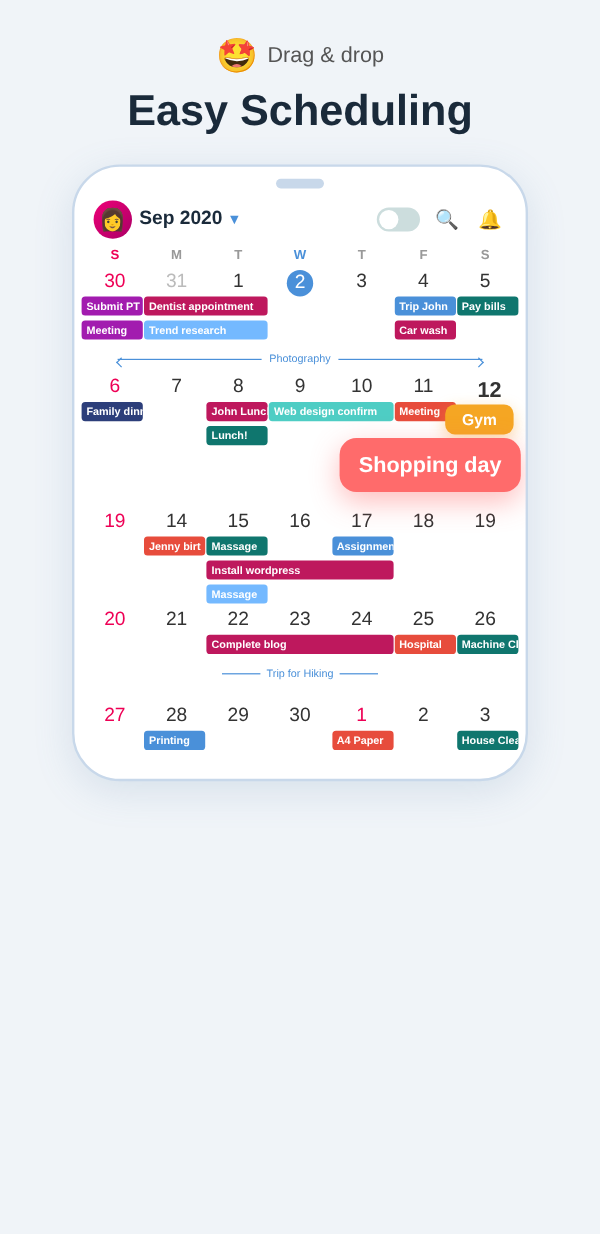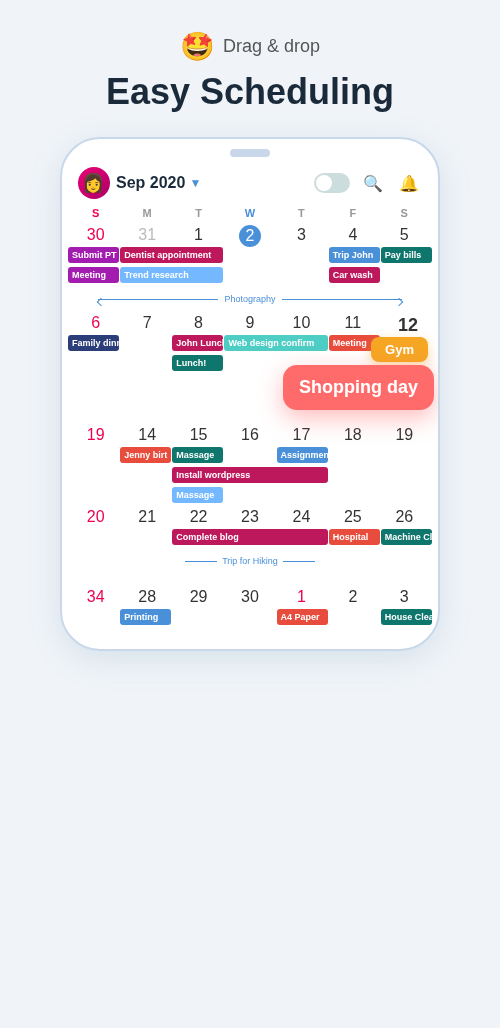--- a/index.html
+++ b/index.html
@@ -315,21 +315,21 @@
     </div>
 
     <div style="padding:4px 10px;margin-bottom:14px;display:flex;flex-direction:column;align-items:center;">
       <div style="display:flex;align-items:center;justify-content:center;position:relative;height:16px;width:130px;">
         <div style="position:absolute;left:0;right:0;height:1px;background:#4a90d9;top:50%;"></div>
         <span style="background:#fff;padding:0 5px;font-size:9px;color:#4a90d9;position:relative;z-index:1;">Trip for Hiking</span>
       </div>
     </div>
 
     <div style="display:grid;grid-template-columns:repeat(7,1fr);padding:0 8px;margin-bottom:2px;">
-      <div class="day-num sunday">34</div>
+      <div class="day-num sunday">27</div>
       <div class="day-num">28</div>
       <div class="day-num">29</div>
       <div class="day-num">30</div>
       <div class="day-num sunday">1</div>
       <div class="day-num">2</div>
       <div class="day-num">3</div>
     </div>
 
     <div style="padding:0 6px;">
       <div style="display:grid;grid-template-columns:repeat(7,1fr);gap:1px;margin-bottom:2px;">

